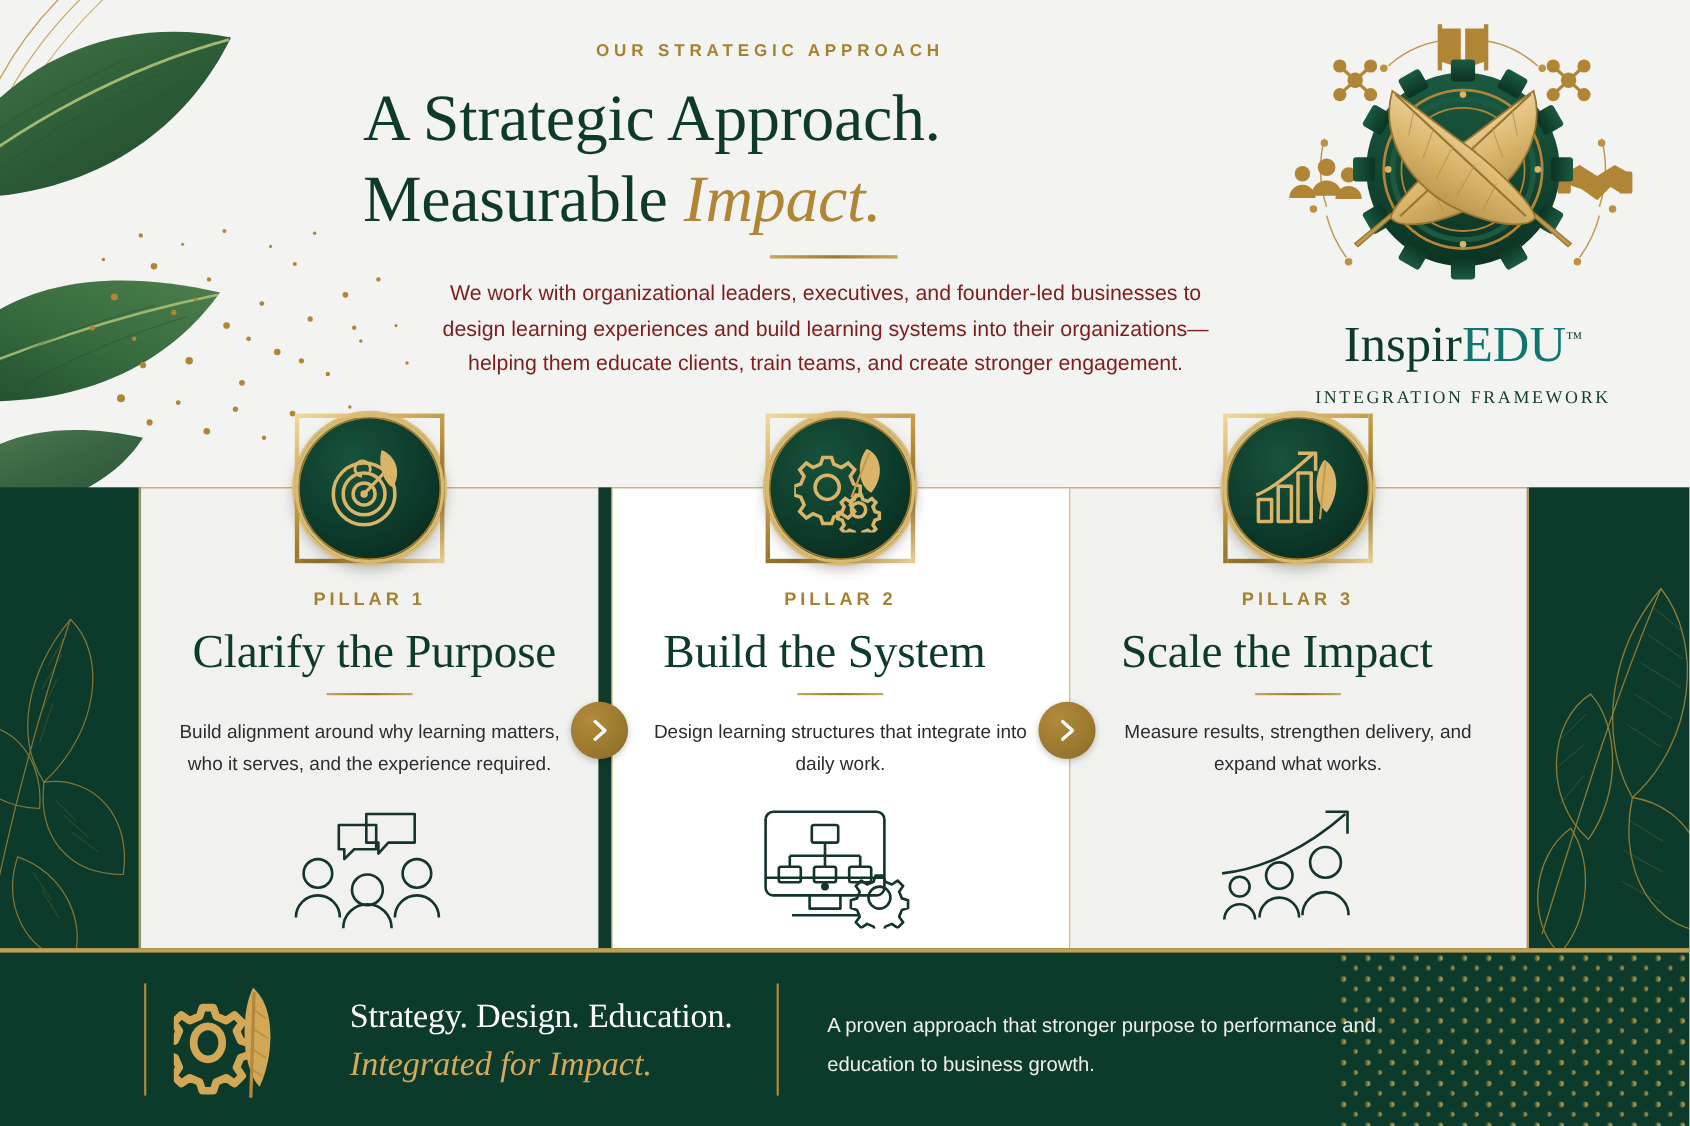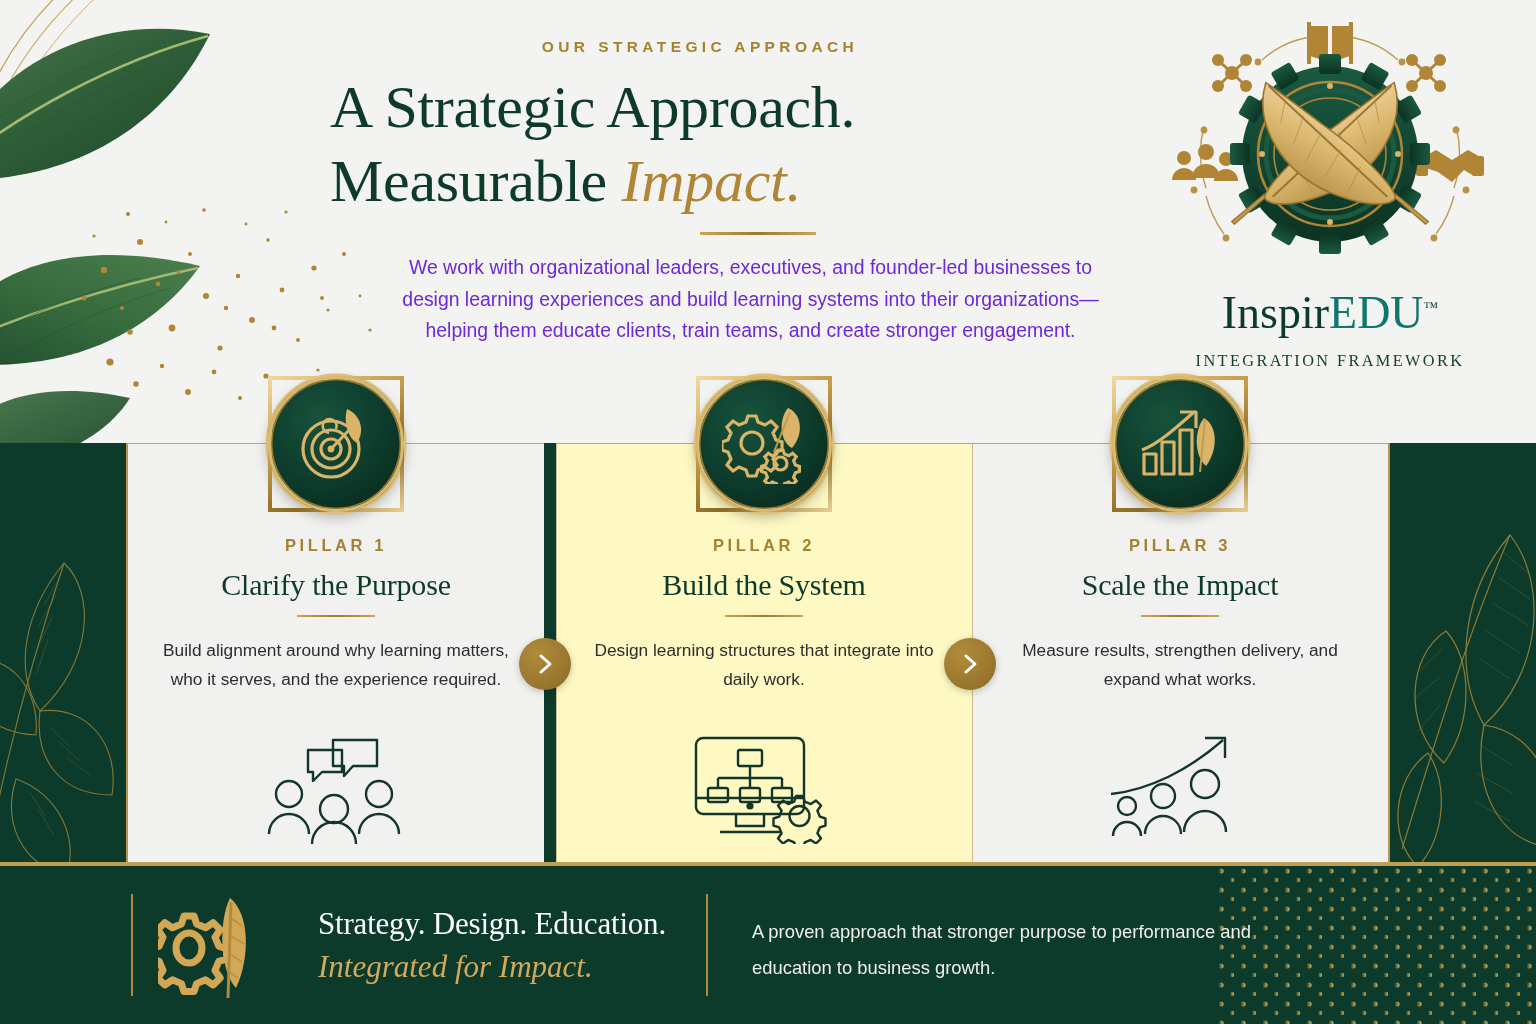--- a/index.html
+++ b/index.html
@@ -32,21 +32,21 @@
     font-family:"Liberation Serif", serif; color:#0e3a2a;
     font-size:60px; line-height:74px; font-weight:400; letter-spacing:-0.3px;
   }
   .headline .accent { color:#b08636; font-style:italic; }
   .head-rule {
     position:absolute; left:700px; top:232px; width:116px; height:2.5px;
     background:linear-gradient(90deg,#c9a657,#9d7a2c,#c9a657);
   }
   .lede {
     position:absolute; left:393px; top:252px; width:715px; text-align:center;
-    font-size:19.4px; line-height:31.5px; color:#6d28d9; font-weight:400;
+    font-size:19.4px; line-height:31.5px; color:#7f1d1d; font-weight:400;
   }
 
   
   .logo-wrap { position:absolute; left:1160px; top:18px; width:340px; height:350px; }
   .logo-mark { position:absolute; left:10px; top:0; width:320px; height:268px; }
   .logo-word {
     position:absolute; left:0; top:268px; width:340px; text-align:center;
     font-family:"Liberation Serif", serif; font-size:46px; letter-spacing:0px;
     color:#0d3b2b; font-weight:400; white-space:nowrap;
   }
@@ -67,21 +67,21 @@
   }
   .panel-left::after { right:0; }
   .panel-right::after { left:0; }
 
   .cards { position:absolute; left:128px; top:0; width:1260px; height:419px; display:flex; }
   .card {
     position:relative; flex:1 1 0; height:419px;
     background:#f1f1ef; border-top:1.5px solid #c4a667;
     padding-top:92px;
   }
-  .card.tinted { background:#fef9c3;margin-left:12px; }
+  .card.tinted { background:#ffffff;margin-left:12px; }
   .card + .card { border-left:1px solid #cbb membrane; }
   .card-div { position:absolute; left:0; top:0; bottom:0; width:1px; background:#cfbb8e; }
 
   .medal {
     position:absolute; left:50%; top:-68px; transform:translateX(-50%);
     width:136px; height:136px; border-radius:50%;
     background:radial-gradient(circle at 38% 30%, #17523c 0%, #0d3b2b 55%, #072418 100%);
     border:4px solid;
     border-image:linear-gradient(150deg,#f0d79a,#c19a44 40%,#8a6a24 70%,#e5cb8e) 1;
     box-shadow:0 0 0 2.5px #dcbe78, 0 5px 13px rgba(0,0,0,.28);
@@ -90,23 +90,23 @@
   .medal-ring {
     position:absolute; inset:-4px; border-radius:50%;
     border:3.5px solid #d9ba74; box-shadow:inset 0 0 0 1.5px #9d7a2c;
   }
 
   .kicker {
     text-align:center; font-size:16.5px; letter-spacing:3.6px;
     font-weight:700; color:#a5822f;
   }
   .card-title {
-    margin-top:13px; text-align:center;
-    font-family:"Liberation Serif", serif; font-size:30px;
-    color:#0e3a2a; font-weight:400; letter-spacing:-0.2px;
+    margin-top:13px; text-align:left;
+    font-family:"Liberation Serif", serif; font-size:43px;
+    color:#0e3a2a; font-weight:400; letter-spacing:-0.2px;padding-left:47px;
   }
   .card-rule {
     margin:13px auto 0; width:78px; height:2px;
     background:linear-gradient(90deg,#c9a657,#9d7a2c,#c9a657);
   }
   .card-body {
     margin:19px auto 0; width:84%; text-align:center;
     font-size:17.3px; line-height:29px; color:#2d2d2d;
   }
   .card-art {

